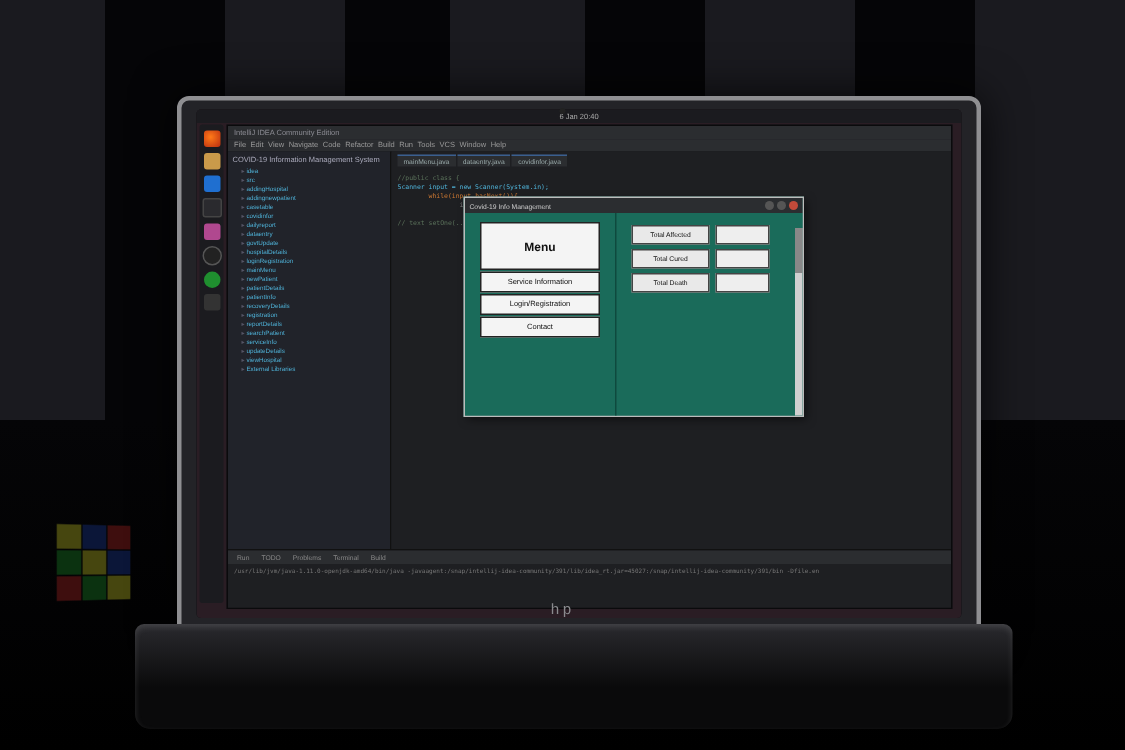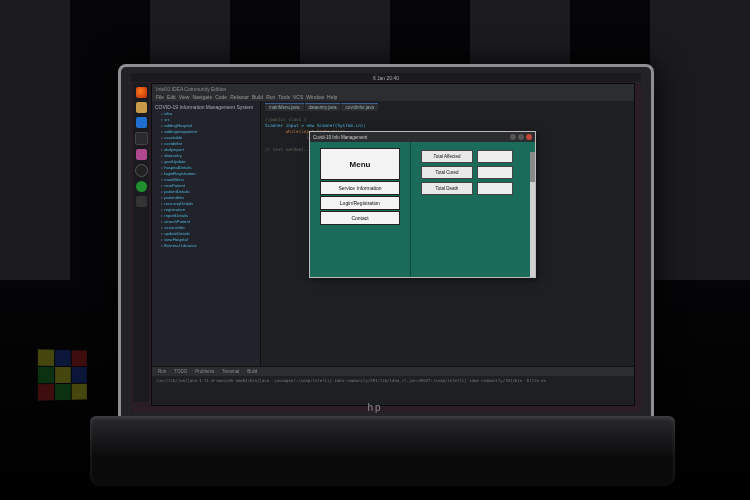--- a/index.html
+++ b/index.html
@@ -24,21 +24,21 @@
   .cube .r{background:#b02828;}
   
   .laptop{position:absolute;left:118px;top:64px;width:530px;height:355px;
           background:#232327;border:3px solid #8f8f92;border-radius:8px;
           box-shadow:0 0 30px rgba(0,0,0,.8);}
   .bezel{position:absolute;inset:6px 10px 10px 10px;background:#0c0d10;border-radius:3px;overflow:hidden;}
   .base{position:absolute;left:90px;top:416px;width:585px;height:70px;
         background:linear-gradient(#2a2a2e,#0a0a0b 60%);border-radius:6px 6px 10px 10px;
         box-shadow:inset 0 2px 4px rgba(180,180,180,.2);}
   .hp{position:absolute;left:50%;top:402px;transform:translateX(-50%);
-      color:#8a8a8e;font-size:10px;letter-spacing:2px;}
+      color:#8a8a8e;font-size:10px;letter-spacing:2px;font-family:Liberation Mono, monospace;}
   .cam{position:absolute;left:50%;top:72px;transform:translateX(-50%);
        width:4px;height:4px;border-radius:50%;background:#222;}
   
   .desktop{position:absolute;inset:0;background:#2a1d24;}
   .topbar{position:absolute;top:0;left:0;right:0;height:9px;background:#1b1b1f;
           color:#aaa;font-size:5px;display:flex;align-items:center;justify-content:center;}
   .dock{position:absolute;left:2px;top:10px;bottom:10px;width:16px;background:#1b1b1f;
         border-radius:2px;display:flex;flex-direction:column;align-items:center;gap:4px;padding-top:4px;}
   .dock .dicon{width:11px;height:11px;border-radius:2px;}
   .dock .firefox{background:radial-gradient(circle at 40% 40%,#ff7a18,#b92c10);}

